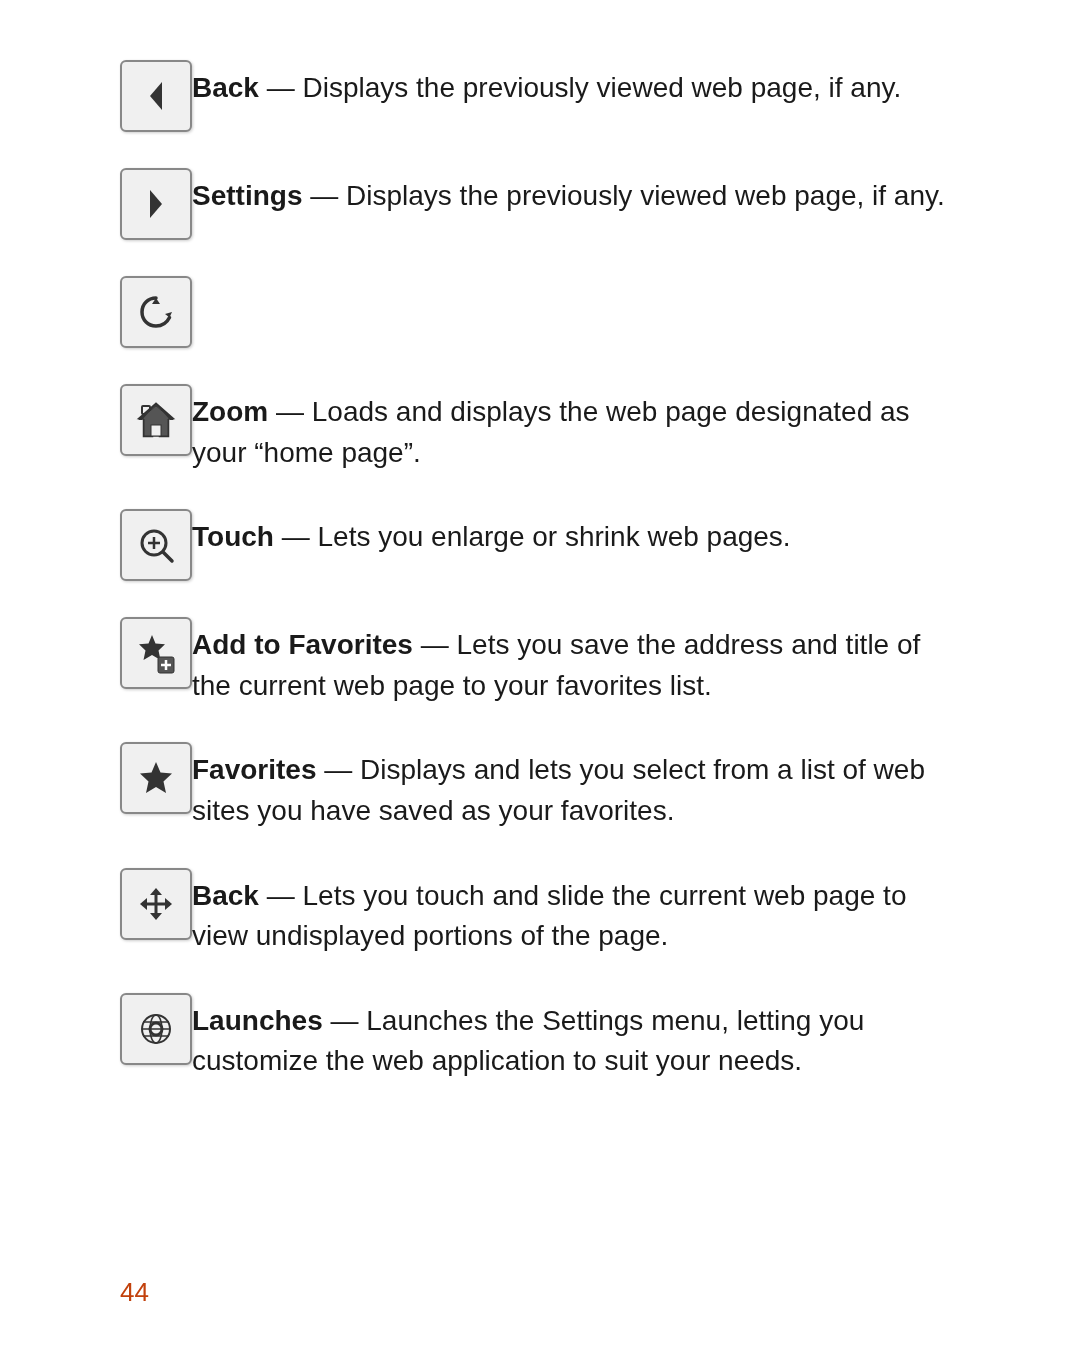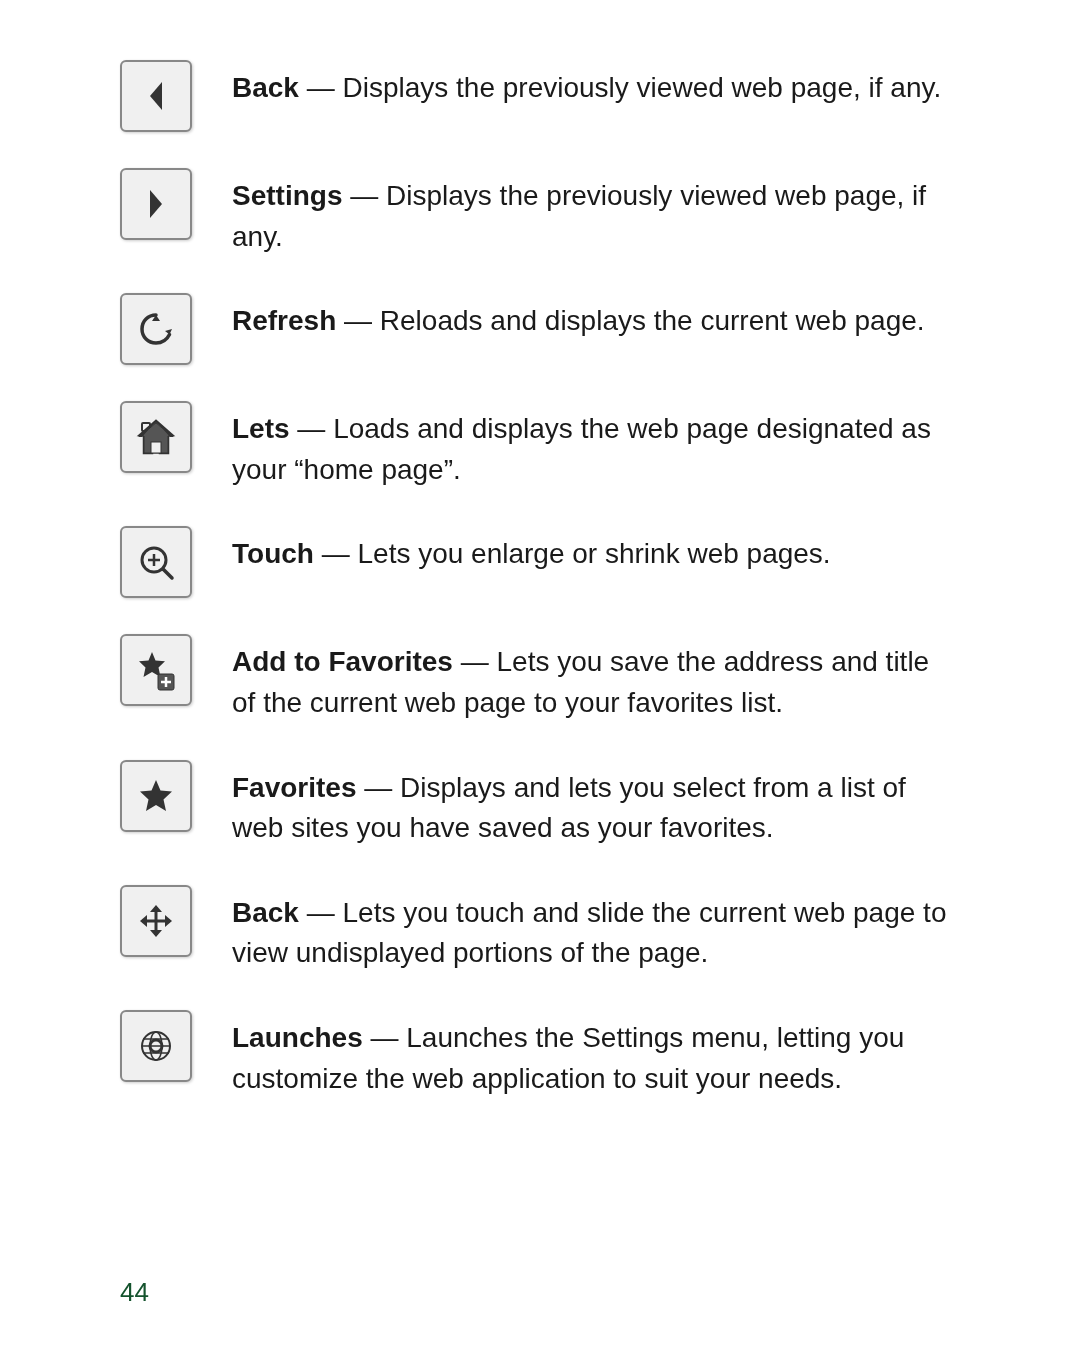--- a/index.html
+++ b/index.html
@@ -24,21 +24,20 @@
       display: flex;
       flex-direction: column;
       gap: 0px;
     }
 
     .list-item {
       display: flex;
       flex-direction: row;
       align-items: flex-start;
       margin-bottom: 36px;
-      gap: 40px;
     }
 
     .icon-box {
       width: 72px;
       height: 72px;
       border: 2px solid #888888;
       border-radius: 6px;
       background: #f0f0f0;
       display: flex;
       align-items: center;
@@ -62,21 +61,21 @@
 
     .item-text strong {
       font-weight: 700;
     }
 
     .page-number {
       position: absolute;
       bottom: 60px;
       left: 120px;
       font-size: 26px;
-      color: #14532d;
+      color: #c2410c;
     }
   </style>
 </head>
 <body>
 
 <div class="page-container">
   <div class="item-list">
 
     <div class="list-item">
       <div class="icon-box">
@@ -100,42 +99,39 @@
       </div>
     </div>
 
     <div class="list-item">
       <div class="icon-box">
         <svg viewBox="0 0 44 44" xmlns="http://www.w3.org/2000/svg">
           <path d="M22 8 C14 8 8 14 8 22 C8 30 14 36 22 36 C28 36 33 32.5 35.5 27.5" fill="none" stroke="#333" stroke-width="3.5" stroke-linecap="round"></path>
           <path d="M22 8 L18 14 L26 14 Z" fill="#333"></path>
           <path d="M35.5 27.5 L31 24 L38 22 Z" fill="#333"></path>
         </svg>
-      </div>
-      <div class="item-text">
-        <strong>Refresh</strong> — Reloads and displays the current web page.
       </div>
     </div>
 
     <div class="list-item">
       <div class="icon-box">
         <svg viewBox="0 0 44 44" xmlns="http://www.w3.org/2000/svg">
           <polygon points="22,6 6,20 10,20 10,38 18,38 18,28 26,28 26,38 34,38 34,20 38,20" fill="none" stroke="#333" stroke-width="2.5"></polygon>
           <polygon points="22,6 6,20 38,20" fill="#333" opacity="0.15"></polygon>
           <rect x="8" y="8" width="8" height="8" rx="1" fill="none" stroke="#333" stroke-width="2"></rect>
 
           <path d="M22 8 L6 21 L10 21 L10 38 L34 38 L34 21 L38 21 Z" fill="#555" stroke="#333" stroke-width="1"></path>
           <rect x="17" y="27" width="10" height="11" fill="#f0f0f0" stroke="#333" stroke-width="1"></rect>
           <polygon points="22,6 4,22 8,22" fill="#333"></polygon>
           <polygon points="22,6 40,22 36,22" fill="#333"></polygon>
 
         </svg>
       </div>
       <div class="item-text">
-        <strong>Lets</strong> — Loads and displays the web page designated as your “home page”.
+        <strong>Zoom</strong> — Loads and displays the web page designated as your “home page”.
       </div>
     </div>
 
     <div class="list-item">
       <div class="icon-box">
         <svg viewBox="0 0 44 44" xmlns="http://www.w3.org/2000/svg">
           <circle cx="20" cy="20" r="12" fill="none" stroke="#333" stroke-width="3"></circle>
           <line x1="29" y1="29" x2="38" y2="38" stroke="#333" stroke-width="3.5" stroke-linecap="round"></line>
           <line x1="14" y1="20" x2="26" y2="20" stroke="#333" stroke-width="2.5"></line>
           <line x1="20" y1="14" x2="20" y2="26" stroke="#333" stroke-width="2.5"></line>

